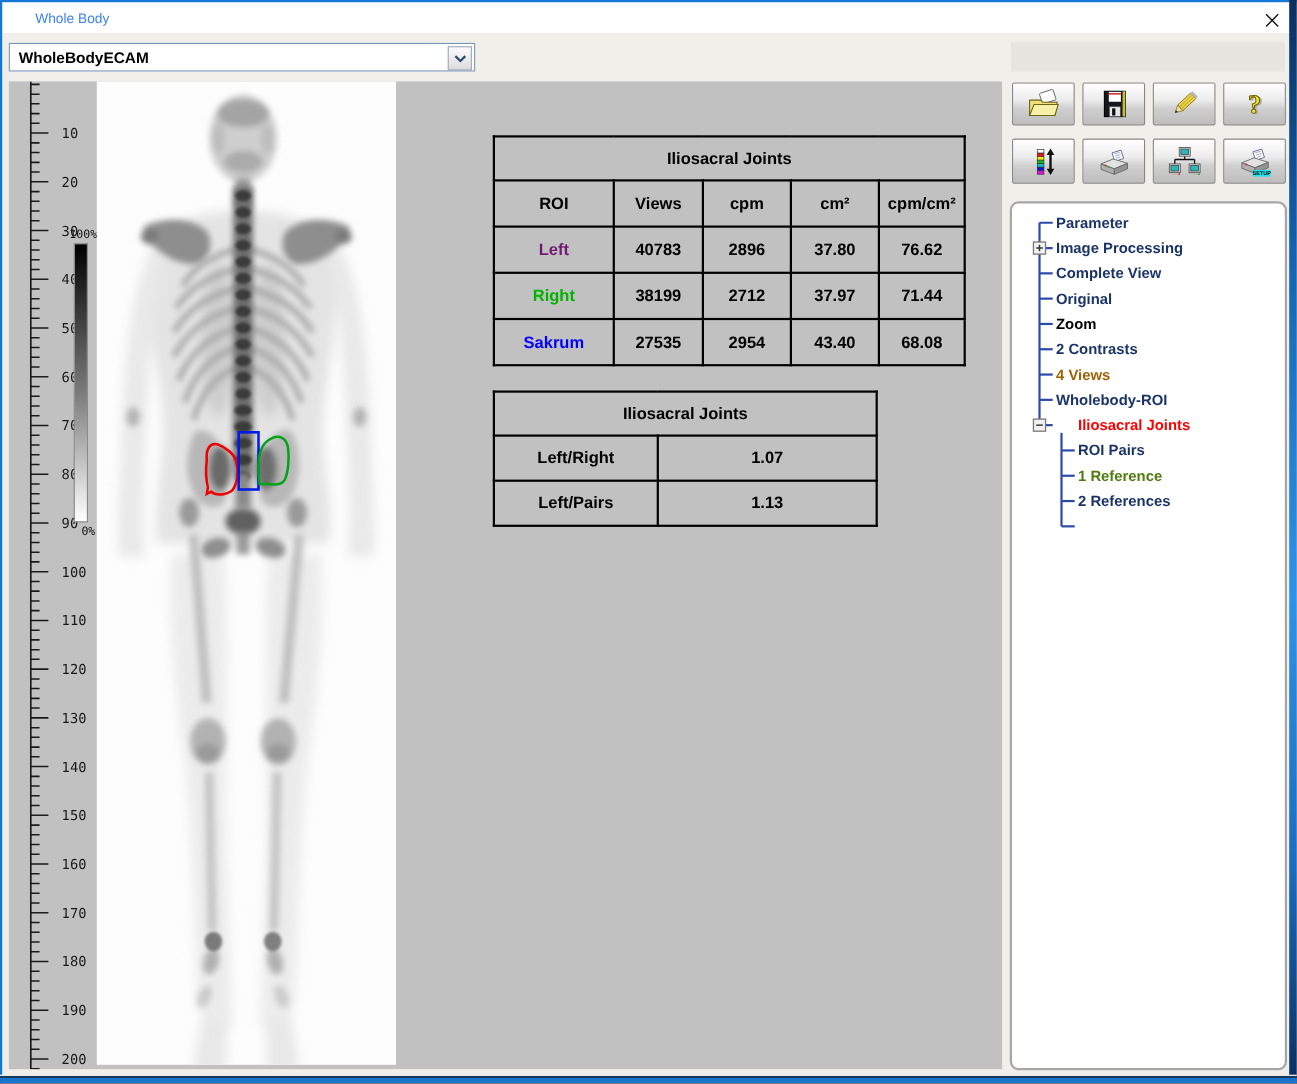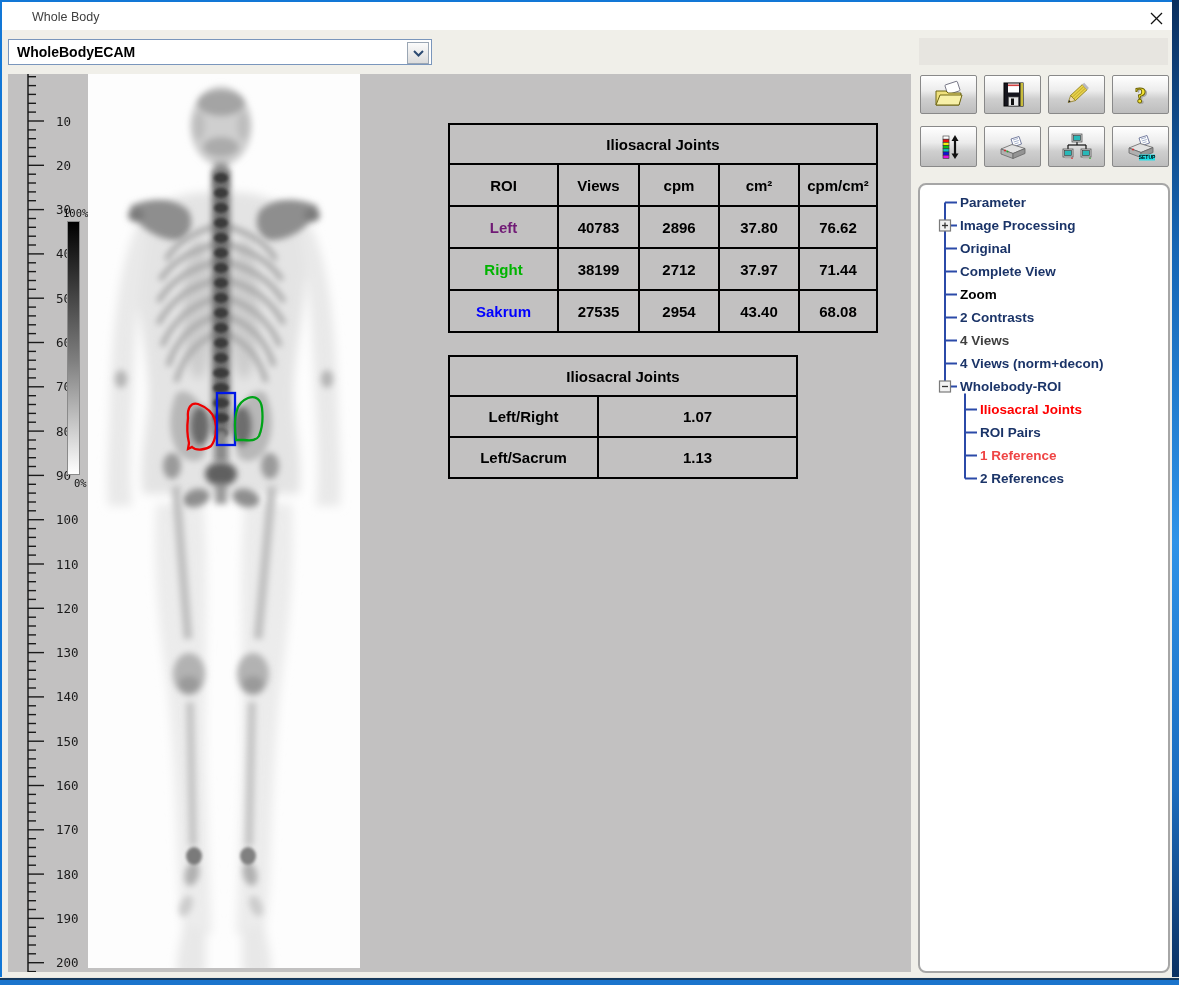--- a/index.html
+++ b/index.html
@@ -8,21 +8,21 @@
   .abs{position:absolute;}
 
   
   #border-top{left:0;top:0;width:1179px;height:2px;background:#1277d6;}
   #border-left{left:0;top:0;width:2px;height:985px;background:#1277d6;}
   #border-right{right:0;top:0;width:7px;height:985px;
      background:linear-gradient(180deg,#0b2f5e 0%,#1566b4 25%,#2e93e8 55%,#1a6cbe 80%,#0b2f5e 100%);}
   #border-bottom{left:0;bottom:0;width:1179px;height:8px;
      background:linear-gradient(180deg,#e9e7e1 0px,#e9e7e1 1px,#16395c 1px,#16395c 3px,#1b74cc 3px,#1b74cc 8px);}
   #titlebar{left:2px;top:2px;width:1170px;height:28px;background:#ffffff;}
-  #window-title{left:30px;top:8px;font-size:12.5px;color:#404040;}
+  #window-title{left:30px;top:8px;font-size:12.5px;color:#3b82f6;}
   #close-btn{left:1138px;top:3px;width:32px;height:26px;display:flex;align-items:center;justify-content:center;cursor:pointer;}
 
   
   #combo{left:8px;top:39px;width:424px;height:26px;background:#fff;border:1px solid #7a96bc;box-sizing:border-box;}
   #combo .txt{position:absolute;top:4px;font-size:14px;font-weight:bold;color:#000;}
   #combo-study{left:8px;} #combo-id{left:168px;margin-top:48px;}
   #combo-arrow{position:absolute;right:2px;top:2px;width:20px;height:20px;border:1px solid #9aa6b4;
      background:linear-gradient(180deg,#fbfbfb,#dcdcdc);display:flex;align-items:center;justify-content:center;}
 
   #status-field{left:919px;top:38px;width:249px;height:27px;background:#e7e5e0;font-size:12px;color:#555;}
@@ -393,21 +393,21 @@
       </colgroup>
     <tbody>
         <tr>
           <td class="title" colspan="2">Iliosacral Joints</td>
         </tr>
     <tr>
       <td class="cell">Left/Right</td>
       <td class="cell">1.07</td>
     </tr>
     <tr>
-      <td class="cell">Left/Sacrum</td>
+      <td class="cell">Left/Pairs</td>
       <td class="cell">1.13</td>
     </tr>
   </tbody>
     </table>
 
   <div class="tbtn" style="left:920px;top:75px">
     <svg width="34" height="30" viewBox="0 0 34 30">
       <rect x="14" y="3" width="13" height="10" rx="1" transform="rotate(-18 20 8)" fill="#fff" stroke="#667" stroke-width="0.8"></rect>
       <path d="M4,11 h10 l2,2 h13 l-2,12 H4 Z" fill="#efe07c" stroke="#6e6614" stroke-width="1"></path>
       <path d="M4,25 L8,15 h22 l-3,10 Z" fill="#f7f0a8" stroke="#6e6614" stroke-width="1"></path>
@@ -524,30 +524,29 @@
           <line x1="25" y1="37.5" x2="25" y2="43.5" stroke="#333" stroke-width="1.3"></line>
         </g>
         <g>
           <rect x="19.5" y="196" width="11" height="11" fill="#f2f2f2" stroke="#7a7a7a" stroke-width="1.2"></rect>
           <line x1="22" y1="201.5" x2="28" y2="201.5" stroke="#333" stroke-width="1.3"></line>
         </g>
       </svg>
     <div id="tree-rows">
         <div class="tree-row"><span style="color: rgb(27, 52, 104);">Parameter</span></div>
         <div class="tree-row"><span style="color: rgb(27, 52, 104);">Image Processing</span></div>
+        <div class="tree-row"><span style="color: rgb(27, 52, 104);">Complete View</span></div>
         <div class="tree-row"><span style="color: rgb(27, 52, 104);">Original</span></div>
-        <div class="tree-row"><span style="color: rgb(27, 52, 104);">Complete View</span></div>
         <div class="tree-row"><span style="color: #000000;">Zoom</span></div>
         <div class="tree-row"><span style="color: rgb(27, 52, 104);">2 Contrasts</span></div>
-        <div class="tree-row"><span style="color: #404040;">4 Views</span></div>
-        <div class="tree-row"><span style="color: rgb(27, 52, 104);">4 Views (norm+decon)</span></div>
+        <div class="tree-row"><span style="color: #a16207;">4 Views</span></div>
         <div class="tree-row"><span style="color: rgb(27, 52, 104);">Wholebody-ROI</span></div>
         <div class="tree-row child"><span style="color: rgb(255, 0, 0);">Iliosacral Joints</span></div>
         <div class="tree-row child"><span style="color: rgb(27, 52, 104);">ROI Pairs</span></div>
-        <div class="tree-row child"><span style="color: #ef4444;">1 Reference</span></div>
+        <div class="tree-row child"><span style="color: #4d7c0f;">1 Reference</span></div>
         <div class="tree-row child"><span style="color: rgb(27, 52, 104);">2 References</span></div>
       </div>
   </div>
 
   <div class="abs" id="border-top"></div>
   <div class="abs" id="border-left"></div>
   <div class="abs" id="border-right"></div>
   <div class="abs" id="border-bottom"></div>
 </div>
 

